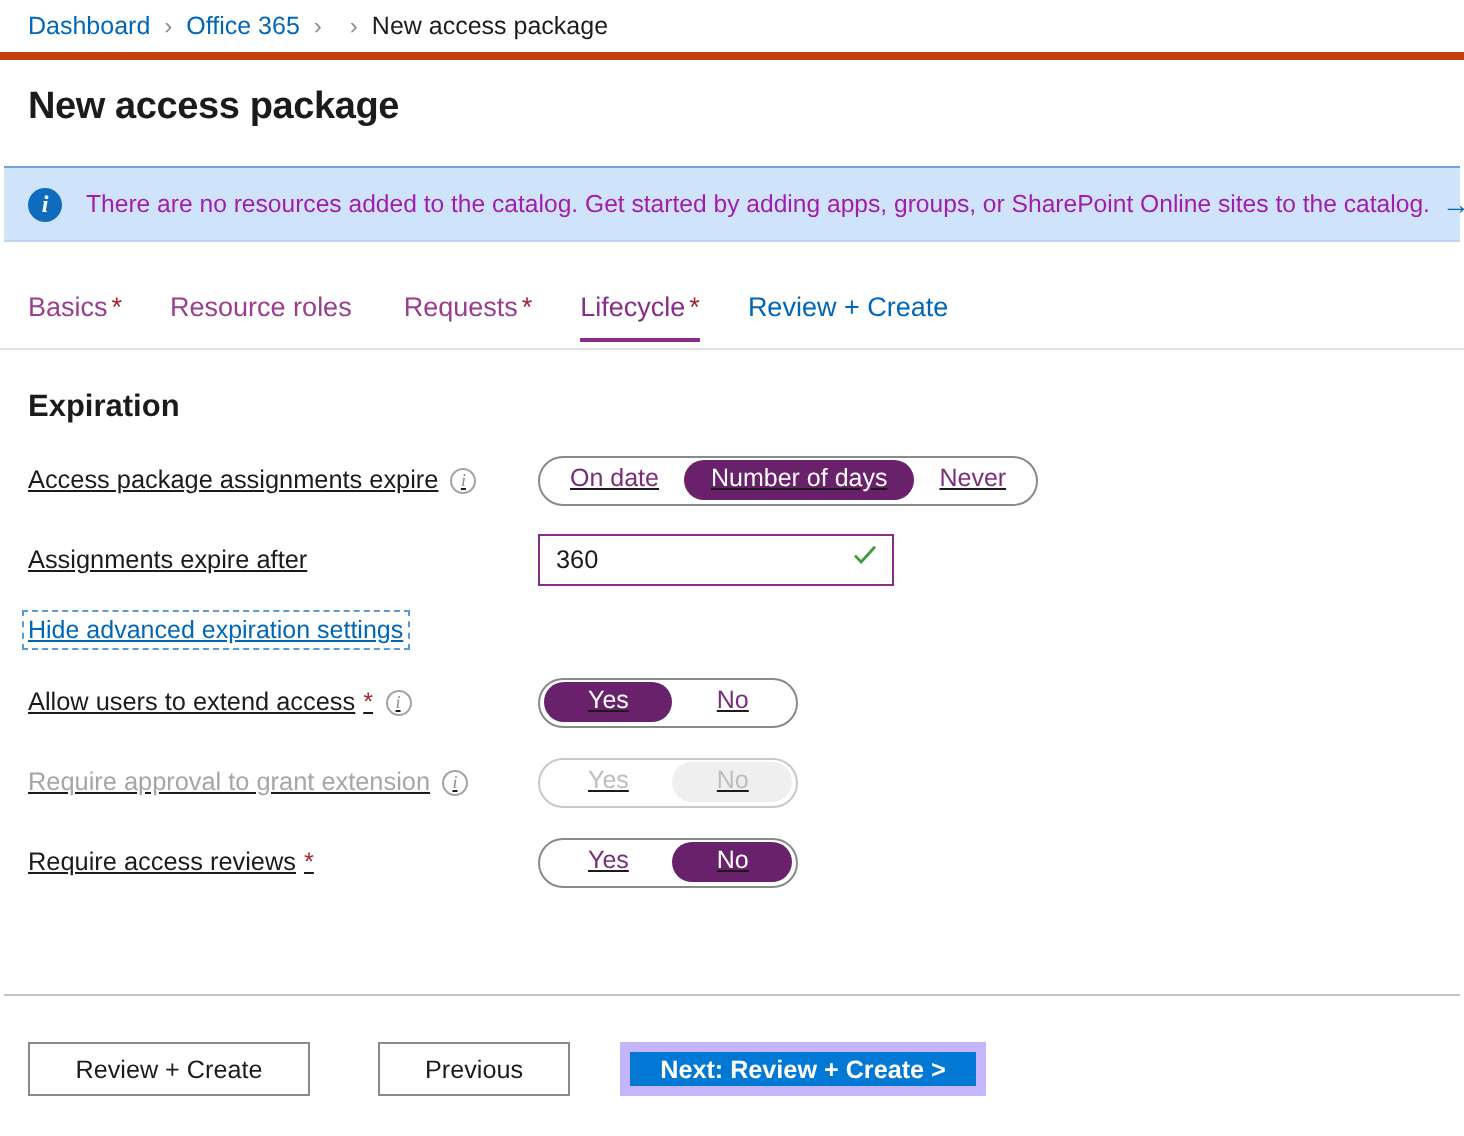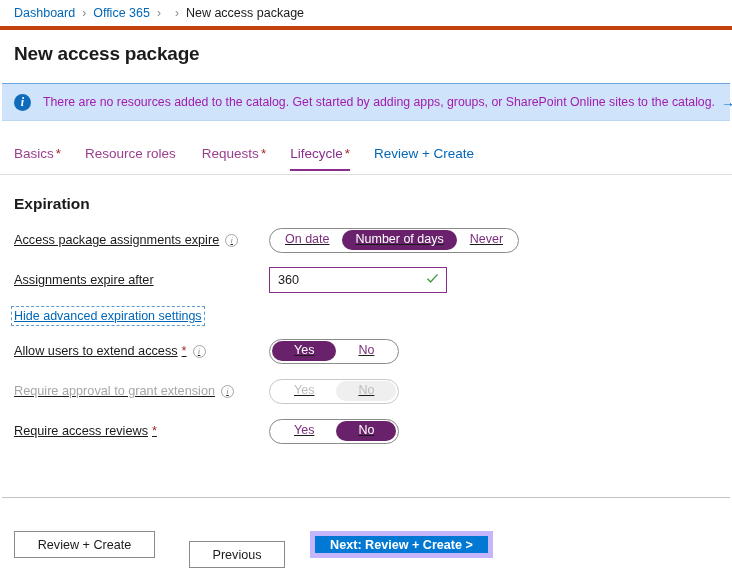--- a/index.html
+++ b/index.html
@@ -245,21 +245,21 @@
     font-size: 12.6px;
     height: 27px;
     border: 1px solid #8a8a8a;
     background: #ffffff;
     color: #1b1b1b;
     cursor: pointer;
     padding: 0 14px;
     white-space: nowrap;
   }
   .btn.wide1 { width: 141px; }
-  .btn.wide2 { width: 96px; margin-left: 34px; margin-top: 20px; }
+  .btn.wide2 { width: 96px; margin-left: 34px; }
   .btn.primary {
     background: #0078d4;
     border: 5px solid #c4b5fd;
     color: #ffffff;
     font-weight: 600;
     width: 183px;
     margin-left: 25px;
   }
 </style>
 </head>

